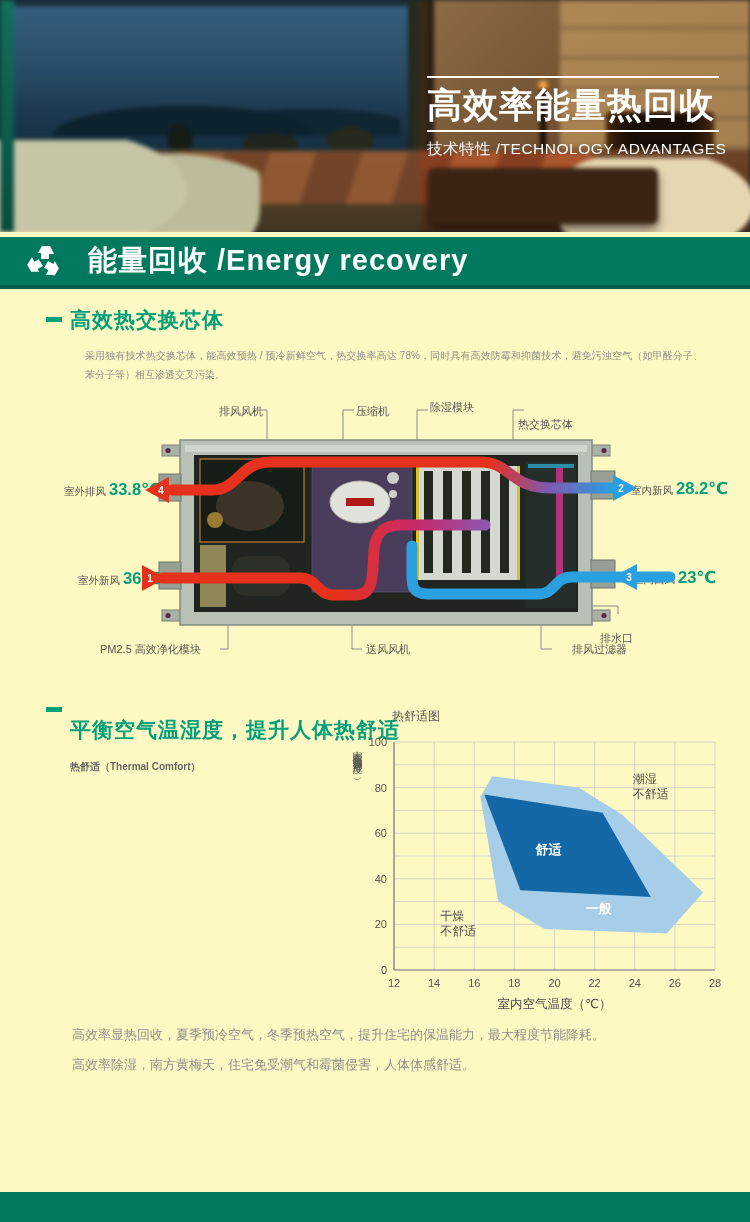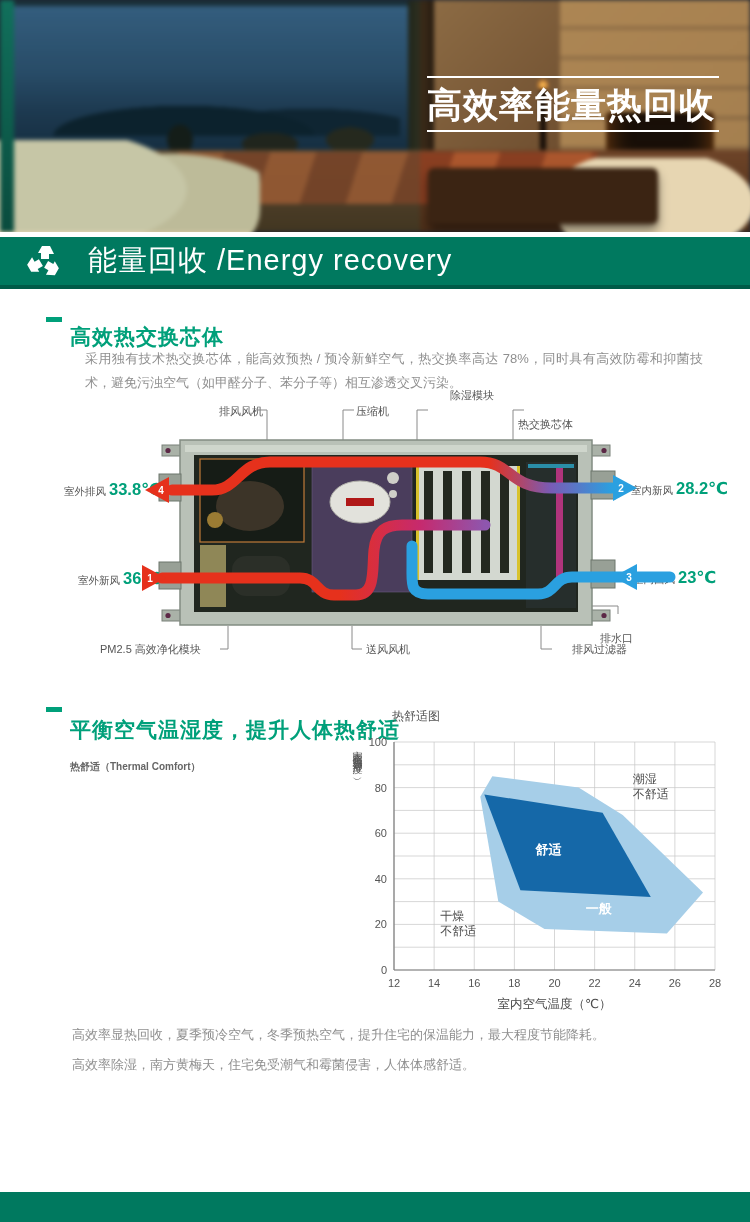--- a/index.html
+++ b/index.html
@@ -1,16 +1,16 @@
 <!DOCTYPE html>
 <html><head>
 <meta charset="utf-8">
 <style>
   html,body{margin:0;padding:0;background:#e8e8e8;}
-  .page{position:relative;width:750px;height:1222px;margin:0 auto;background:#ffffff;overflow:hidden;
+  .page{position:relative;width:750px;height:1222px;margin:0 auto;background:#fef9c3;overflow:hidden;
         font-family:"Liberation Sans","DejaVu Sans",sans-serif;}
   .abs{position:absolute;}
   
   .hero{position:absolute;left:0;top:0;width:750px;height:232px;background:#1d2532;overflow:hidden;}
   .photo-art{position:absolute;inset:0;filter:blur(2px);}
   .night-window{position:absolute;left:14px;top:6px;width:402px;height:158px;
     background:linear-gradient(180deg,#3c5d86 0%,#2e486b 42%,#20314e 68%,#152138 100%);}
   .hills{position:absolute;left:40px;top:86px;width:360px;height:50px;
     background:radial-gradient(60% 100% at 40% 100%,#0d1626 60%,transparent 61%),
                radial-gradient(55% 90% at 75% 100%,#101a2c 60%,transparent 61%);}
@@ -43,25 +43,25 @@
   .teal-tint{position:absolute;left:0;top:0;width:420px;height:232px;background:rgba(14,100,84,.16);}
   
   .hero-head{position:absolute;left:427px;top:76px;width:292px;color:#fff;}
   .hero-rule{height:0;border-top:2px solid #fff;}
   .hero-title{font-size:35px;font-weight:bold;letter-spacing:1px;line-height:1.35;margin:3px 0 2px 0;white-space:nowrap;}
   .hero-sub{font-size:15.5px;letter-spacing:.5px;margin-top:7px;white-space:nowrap;}
   
   .banner{position:absolute;left:0;top:237px;width:750px;height:48px;background:#00795f;
     border-bottom:4px solid #005b48;display:flex;align-items:center;}
   .banner-icon{margin-left:24px;width:40px;height:40px;}
-  .banner-text{margin-left:24px;color:#fff;font-size:29px;font-weight:normal;letter-spacing:1px;}
+  .banner-text{margin-left:24px;color:#fff;font-size:29px;font-weight:bold;letter-spacing:1px;}
   
   .dash{position:absolute;width:16px;height:5px;background:#00a07a;}
   .sec-head{position:absolute;color:#00a07a;font-size:21px;font-weight:bold;letter-spacing:1px;}
-  .body-text{position:absolute;color:#8f8f8f;font-size:13px;line-height:1.85;text-align:justify;}
+  .body-text{position:absolute;color:#8f8f8f;font-size:10px;line-height:1.85;text-align:justify;}
   .small-label{position:absolute;color:#555;font-size:11px;white-space:nowrap;}
   .flow-label{position:absolute;white-space:nowrap;}
   .flow-label .cn{color:#555;font-size:10.5px;}
   .flow-label .temp{color:#00a07a;font-size:16.5px;font-weight:bold;margin-left:3px;}
   .comfort-head{position:absolute;color:#666;font-size:10px;font-weight:bold;}
   .chart-title{position:absolute;color:#555;font-size:12px;}
   .y-axis-label{position:absolute;color:#555;font-size:10px;writing-mode:vertical-rl;letter-spacing:2px;}
   .footnote{position:absolute;color:#8f8f8f;font-size:13px;white-space:nowrap;}
   .footer-bar{position:absolute;left:0;top:1192px;width:750px;height:30px;background:#00795f;}
 </style>
@@ -85,20 +85,21 @@
       <div class="sofa-l"></div>
       <div class="sofa-r"></div>
       <div class="table"></div>
       <div class="teal-tint"></div>
       <div class="teal-edge"></div>
     </div>
     <div class="hero-head">
       <div class="hero-rule"></div>
       <div class="hero-title">高效率能量热回收</div>
       <div class="hero-rule"></div>
+      <div class="hero-sub">技术特性 /TECHNOLOGY  ADVANTAGES</div>
     </div>
   </div>
 
   <div class="banner">
     <svg class="banner-icon" viewBox="0 0 40 40">
       <g fill="#fff">
         <g transform="translate(20,21)">
           <g>
             <polygon points="0,-17 9,-3 5,-3 5,4 -5,4 -5,-3 -9,-3" transform="rotate(0)" opacity="0"></polygon>
           </g>
@@ -111,26 +112,26 @@
           <g transform="rotate(240)">
               <path d="M -2 -16 L 6 -16 L 10 -8 L 5 -8 L 5 -3 L -3 -3 L -3 -9 L -6 -9 Z"></path>
             </g>
         </g>
       </g>
     </svg>
     <div class="banner-text">能量回收 /Energy recovery</div>
   </div>
 
   <div class="dash" style="left:46px;top:317px;"></div>
-  <div class="sec-head" style="left:70px;top:306px;margin-top:17px;">高效热交换芯体</div>
+  <div class="sec-head" style="left:70px;top:306px;">高效热交换芯体</div>
   <div class="body-text" style="left:85px;top:347px;width:618px;">采用独有技术热交换芯体，能高效预热 / 预冷新鲜空气，热交换率高达 78%，同时具有高效防霉和抑菌技术，避免污浊空气（如甲醛分子、苯分子等）相互渗透交叉污染。</div>
 
   <span class="small-label" style="left:195px;top:404px;margin-left:24px;">排风风机</span>
   <span class="small-label" style="left:356px;top:404px;">压缩机</span>
-  <span class="small-label" style="left:430px;top:388px;margin-left:20px;">除湿模块</span>
+  <span class="small-label" style="left:430px;top:400px;">除湿模块</span>
   <span class="small-label" style="left:518px;top:404px;margin-top:13px;">热交换芯体</span>
 
   <span class="small-label" style="left:100px;top:642px;">PM2.5 高效净化模块</span>
   <span class="small-label" style="left:366px;top:642px;font-family:Liberation Mono, monospace;">送风风机</span>
   <span class="small-label" style="left:572px;top:642px;">排风过滤器</span>
   <span class="small-label" style="left:600px;top:631px;">排水口</span>
 
   <div class="flow-label" style="left:64px;top:480px;">
     <span class="cn">室外排风</span><span class="temp">33.8℃</span>
   </div>

